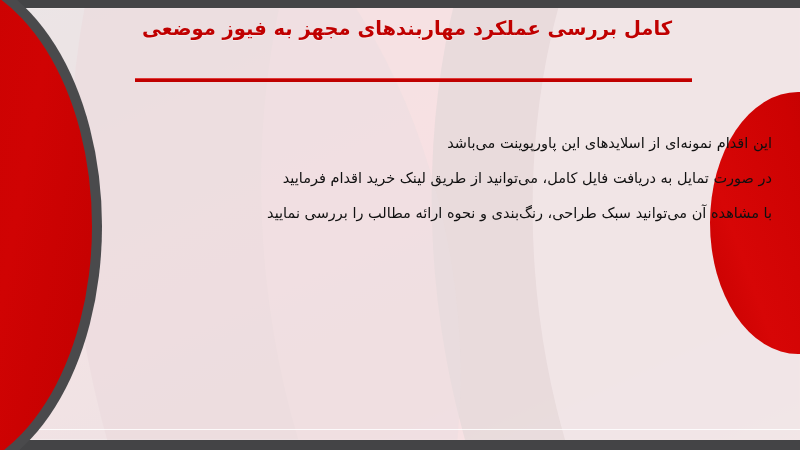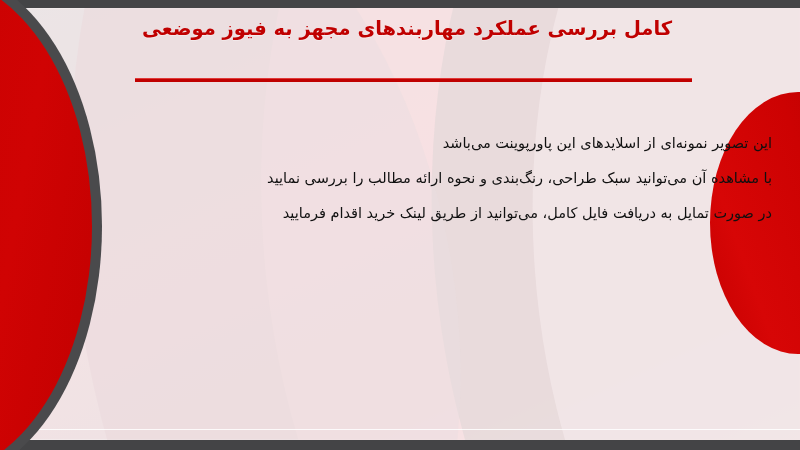--- a/index.html
+++ b/index.html
@@ -168,23 +168,23 @@
 
     <div class="right-ellipse"></div>
 
     <div class="title-block">
       <div class="title-line">کامل بررسی عملکرد مهاربندهای مجهز به فیوز موضعی</div>
     </div>
 
     <div class="title-rule"></div>
 
     <div class="body-block">
-      <div class="body-line">این تصویر نمونه‌ای از اسلایدهای این پاورپوینت می‌باشد</div>
+      <div class="body-line">این اقدام نمونه‌ای از اسلایدهای این پاورپوینت می‌باشد</div>
+      <div class="body-line">در صورت تمایل به دریافت فایل کامل، می‌توانید از طریق لینک خرید اقدام فرمایید</div>
       <div class="body-line">با مشاهده آن می‌توانید سبک طراحی، رنگ‌بندی و نحوه ارائه مطالب را بررسی نمایید</div>
-      <div class="body-line">در صورت تمایل به دریافت فایل کامل، می‌توانید از طریق لینک خرید اقدام فرمایید</div>
     </div>
 
     <div class="bottom-strip"></div>
   </div>
 
   <div class="left-rim"></div>
   <div class="left-ellipse"></div>
 
 </div>
 

